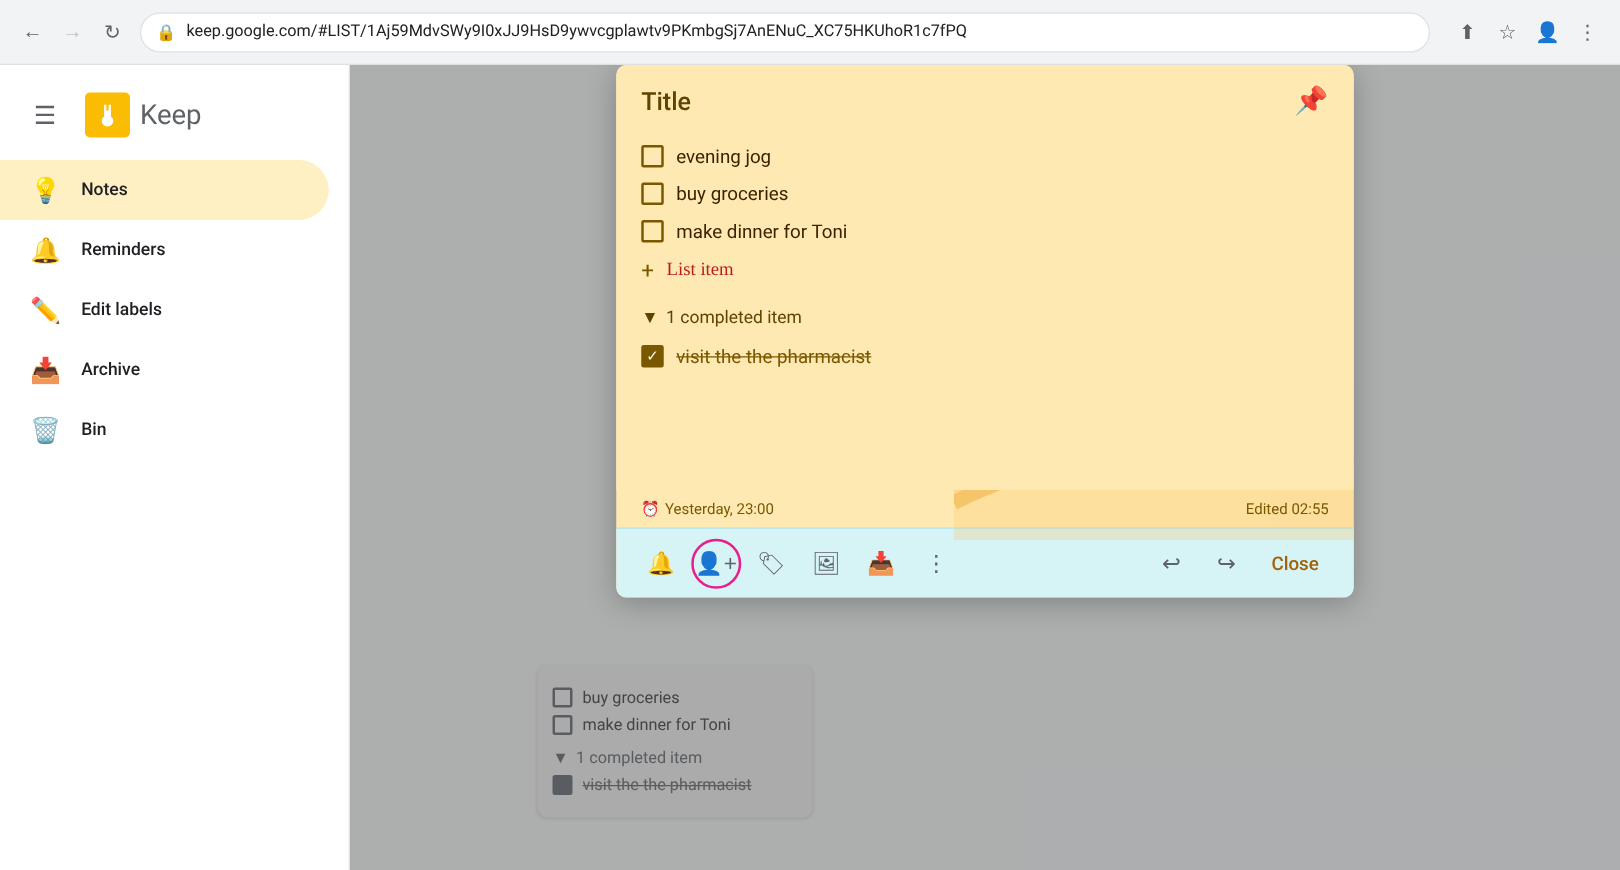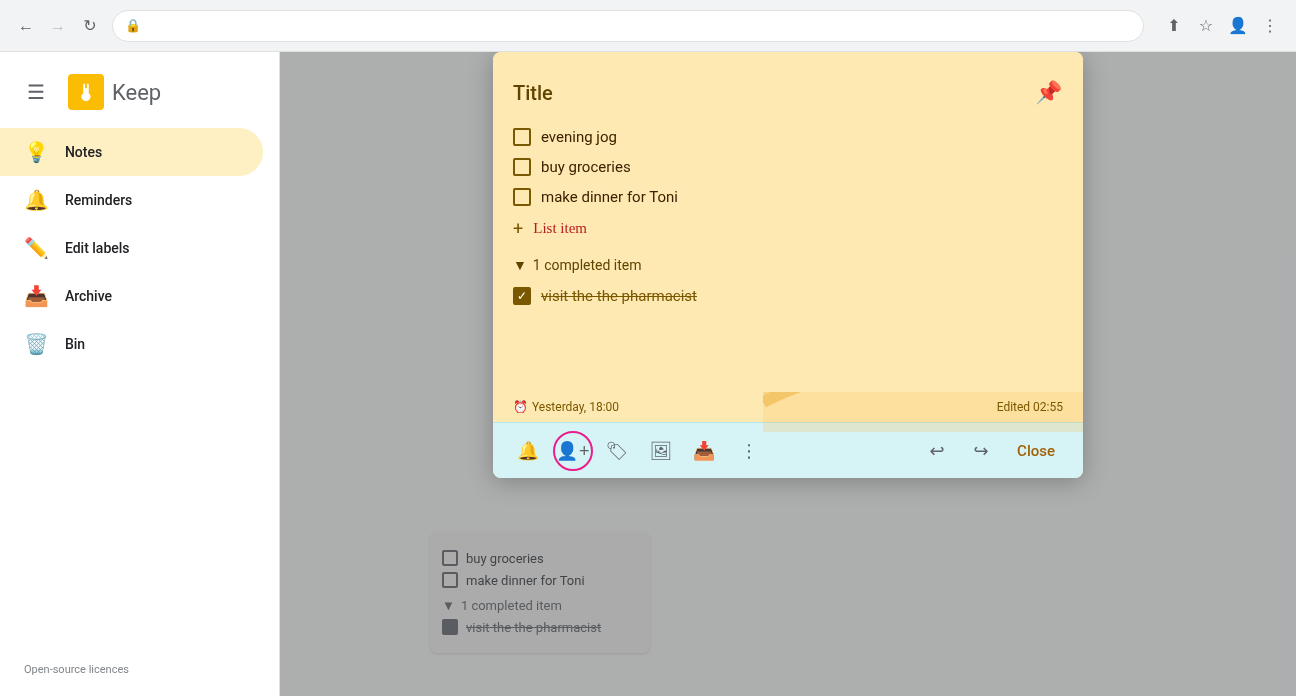--- a/index.html
+++ b/index.html
@@ -127,21 +127,21 @@
       position: absolute;
       top: 0; left: 50%; transform: translateX(-50%);
       width: 590px;
       background: #ffe9b3;
       border-radius: 8px;
       box-shadow: 0 4px 24px rgba(0,0,0,0.25);
       z-index: 20;
       overflow: hidden;
     }
     .modal-body {
-      padding: 28px 20px;
+      padding: 16px 20px;
       min-height: 340px;
       position: relative;
       background: #ffe9b3;
       
     }
     .modal-bg-art {
       position: absolute;
       right: 0; top: 0; bottom: 0;
       width: 320px;
       overflow: hidden;
@@ -223,20 +223,21 @@
 <body>
 
 <div class="browser-bar">
   <div class="nav-icons">
     <button class="nav-btn">←</button>
     <button class="nav-btn disabled">→</button>
     <button class="nav-btn">↻</button>
   </div>
   <div class="address-bar">
     <span class="lock-icon">🔒</span>
+    <span>keep.google.com/#LIST/1Aj59MdvSWy9I0xJJ9HsD9ywvcgplawtv9PKmbgSj7AnENuC_XC75HKUhoR1c7fPQ</span>
   </div>
   <div class="browser-actions">
     <button class="browser-action-btn">⬆</button>
     <button class="browser-action-btn">☆</button>
     <button class="browser-action-btn">👤</button>
     <button class="browser-action-btn">⋮</button>
   </div>
 </div>
 
 <div class="app-layout">
@@ -270,23 +271,20 @@
       <div class="sidebar-item">
         <span class="icon">📥</span>
         <span>Archive</span>
       </div>
       <div class="sidebar-item">
         <span class="icon">🗑️</span>
         <span>Bin</span>
       </div>
     </nav>
 
-    <div class="sidebar-footer">
-      <span>Open-source licences</span>
-    </div>
   </div>
 
   <div class="main-content">
     <div class="pinned-header">PINNED</div>
 
     <div class="background-note" style="top:480px; left:150px;">
       <div class="bg-note-item">
         <div class="bg-checkbox"></div>
         <span>buy groceries</span>
       </div>
@@ -370,21 +368,21 @@
               <span style="color:white;font-size:12px;">✓</span>
             </div>
             <span class="completed-text">visit the the pharmacist</span>
           </div>
         </div>
       </div>
 
       <div class="modal-meta">
         <span style="display:flex;align-items:center;gap:4px;">
           <span>⏰</span>
-          <span>Yesterday, 18:00</span>
+          <span>Yesterday, 23:00</span>
         </span>
         <span>Edited 02:55</span>
       </div>
 
       <div class="modal-footer">
         <button class="footer-btn" title="Remind me">
           <span>🔔</span>
         </button>
         <button class="footer-btn highlighted" title="Collaborator" style="border:2px solid #e91e8c;">
           <span>👤+</span>

